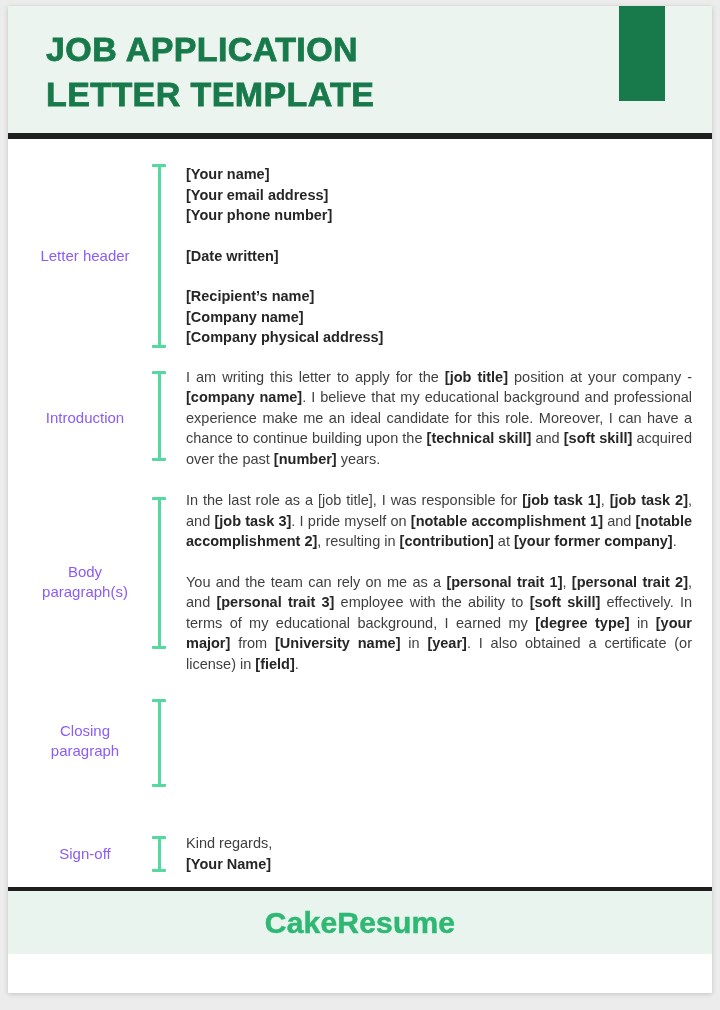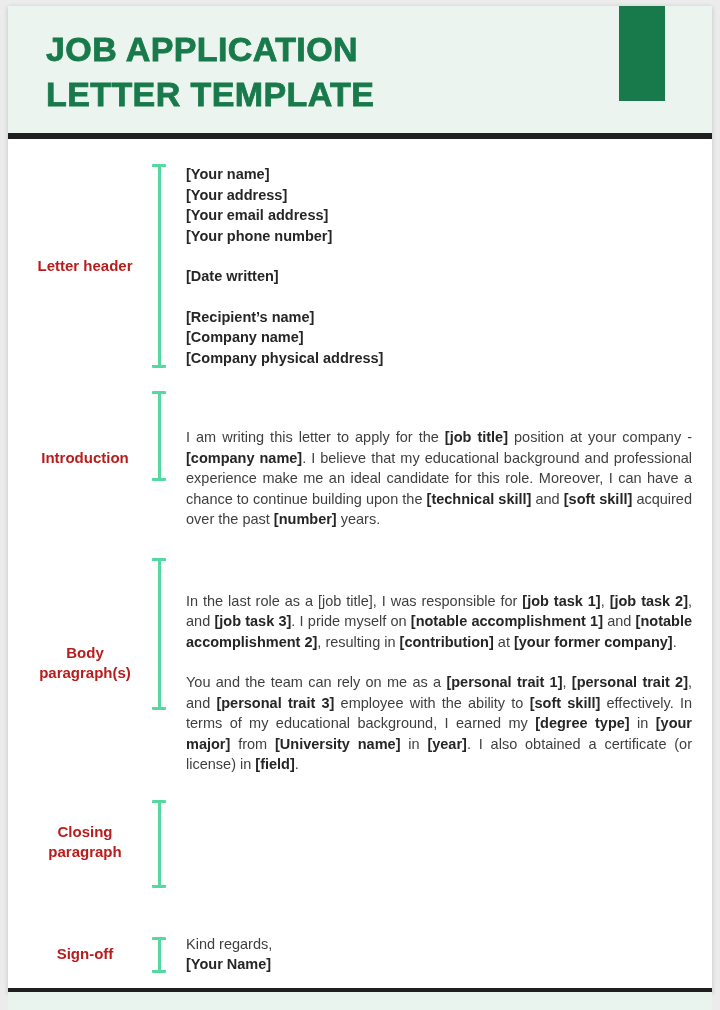--- a/index.html
+++ b/index.html
@@ -42,39 +42,39 @@
   .divider.thin{height:4px;}
   
   .sections{padding:25px 20px 13px 22px;}
   .section-row{
     display:grid;
     grid-template-columns:110px 38px 1fr;
     align-items:stretch;
   }
   .section-label{
     align-self:center;text-align:center;
-    font-weight:bold;font-size:15px;line-height:20px;color:#b91c1c;
+    font-weight:normal;font-size:15px;line-height:20px;color:#8b5cf6;
   }
   .bracket-col{display:flex;flex-direction:column;align-items:center;}
   .bracket{
     width:14px;flex:0 0 auto;
     border-top:3px solid var(--mint-line);
     border-bottom:3px solid var(--mint-line);
     position:relative;border-radius:1px;
   }
   .bracket::before{
     content:'';position:absolute;top:0;bottom:0;left:50%;
     width:3px;margin-left:-1.5px;background:var(--mint-line);
   }
   .section-content{
     padding-left:8px;
     font-size:14.5px;line-height:20.5px;color:var(--body-text);
   }
   .section-content b{color:var(--bold-text);}
-  .section-content.justify p{text-align:justify;margin-top:40px;}
+  .section-content.justify p{text-align:justify;}
   .section-content p.gap{margin-top:20px;}
   
   .sec-letter-header{margin-bottom:19px;}
   .sec-letter-header .bracket{height:100%;}
   .sec-salutation{margin-bottom:22px;}
   .sec-salutation .bracket{height:21px;}
   .sec-introduction{margin-bottom:21px;}
   .sec-introduction .bracket{height:90px;margin-top:4px;}
   .sec-body-paragraphs{margin-bottom:21px;}
   .sec-body-paragraphs .bracket{height:152px;margin-top:7px;}
@@ -108,21 +108,20 @@
   <div class="divider"></div>
 
   <div class="sections">
       <div class="section-row sec-letter-header">
         <div class="section-label">Letter header</div>
         <div class="bracket-col">
           <div class="bracket"></div>
         </div>
         <div class="section-content">
           <p><b>[Your name]</b></p>
-          <p><b>[Your address]</b></p>
           <p><b>[Your email address]</b></p>
           <p><b>[Your phone number]</b></p>
           <p class="gap"><b>[Date written]</b></p>
           <p class="gap"><b>[Recipient’s name]</b></p>
           <p><b>[Company name]</b></p>
           <p><b>[Company physical address]</b></p>
         </div>
       </div>
       <div class="section-row sec-introduction">
         <div class="section-label">Introduction</div>

